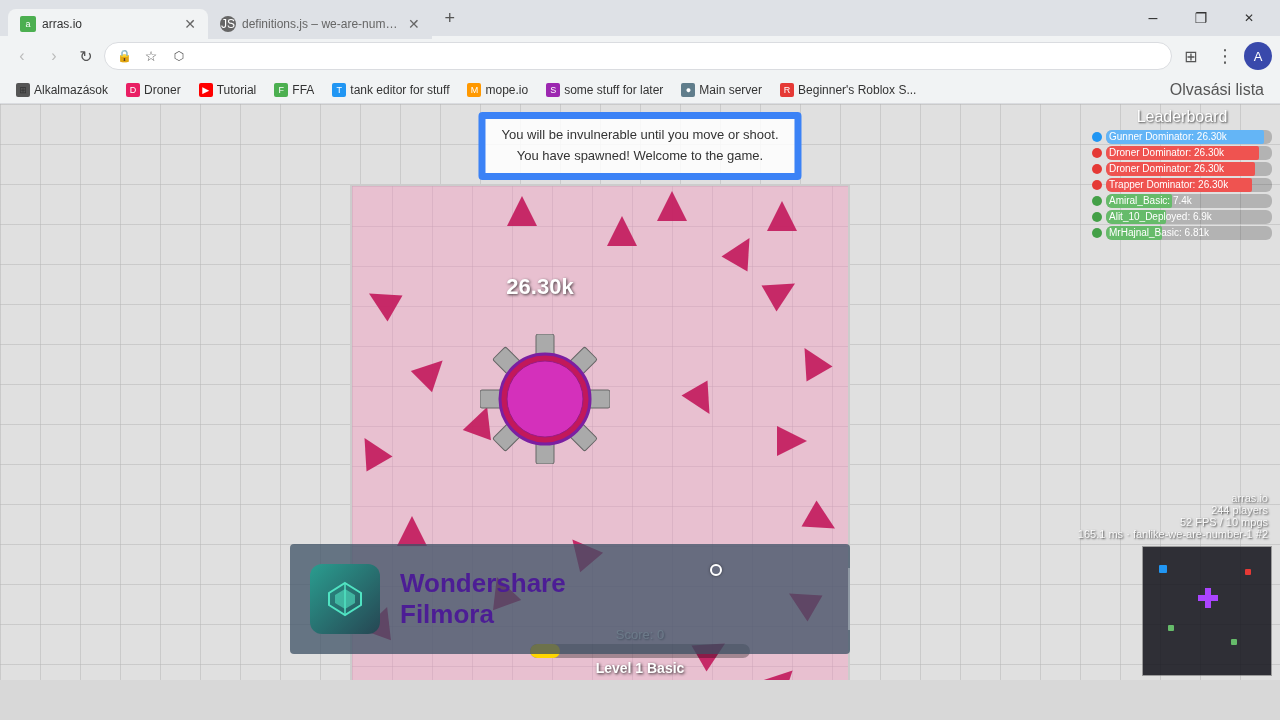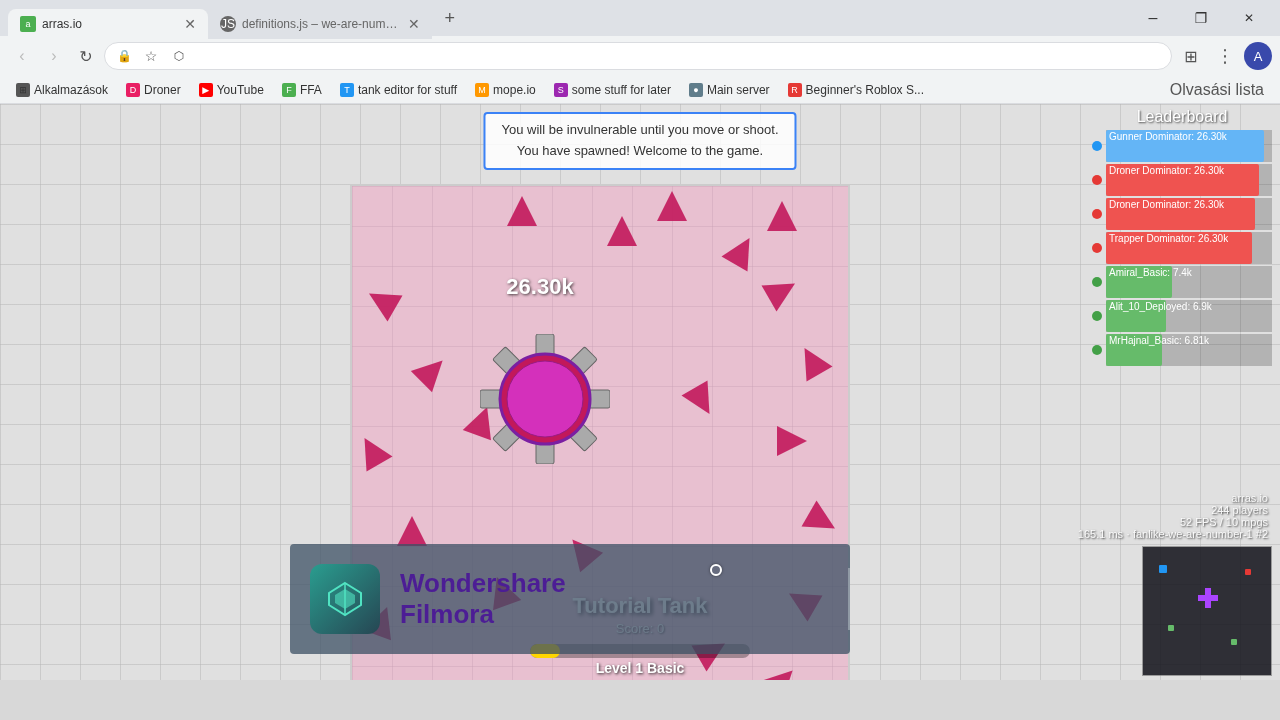--- a/index.html
+++ b/index.html
@@ -69,41 +69,41 @@
 
     
     .filmora-overlay { position: absolute; left: 290px; top: 440px; width: 560px; height: 110px; background: rgba(60,80,100,0.75); display: flex; align-items: center; z-index: 20; border-radius: 4px; }
     .filmora-logo { width: 70px; height: 70px; background: linear-gradient(135deg, #2a9d8f, #264653); border-radius: 12px; margin: 0 20px; display: flex; align-items: center; justify-content: center; flex-shrink: 0; }
     .filmora-text { color: #4c1d95; font-size: 26px; font-weight: bold; flex: 1; border-right: 2px solid rgba(255,255,255,0.3); padding-right: 20px; line-height: 1.2; }
     .filmora-right { padding-left: 20px; color: rgba(255,255,255,0.85); font-size: 15px; line-height: 1.6; }
     .filmora-created { font-size: 17px; font-weight: normal; }
     .filmora-subtitle { font-size: 15px; }
 
     
-    .top-message { position: absolute; top: 8px; left: 50%; transform: translateX(-50%); background: rgba(255,255,255,0.85); border: 2px solid #3b82f6; border-radius: 4px; padding: 6px 16px; text-align: center; font-size: 13px; color: #333; z-index: 15; white-space: nowrap; line-height: 1.6; }
+    .top-message { position: absolute; top: 8px; left: 50%; transform: translateX(-50%); background: rgba(255,255,255,0.85); border: 7px solid #3b82f6; border-radius: 4px; padding: 6px 16px; text-align: center; font-size: 13px; color: #333; z-index: 15; white-space: nowrap; line-height: 1.6; }
 
     
     .leaderboard { position: absolute; right: 8px; top: 4px; width: 180px; z-index: 15; }
     .lb-title { color: white; font-size: 16px; font-weight: normal; text-align: center; margin-bottom: 4px; text-shadow: 1px 1px 2px rgba(0,0,0,0.7); }
     .lb-item { display: flex; align-items: center; margin-bottom: 2px; gap: 4px; }
     .lb-dot { width: 10px; height: 10px; border-radius: 50%; flex-shrink: 0; }
-    .lb-bar-wrap { flex: 1; height: 32px; background: rgba(0,0,0,0.2); border-radius: 0; overflow: hidden; position: relative; text-decoration: underline; }
+    .lb-bar-wrap { flex: 1; height: 14px; background: rgba(0,0,0,0.2); border-radius: 6px; overflow: hidden; position: relative; text-decoration: underline; }
     .lb-bar { height: 100%; border-radius: 2px; }
     .lb-name { position: absolute; left: 3px; top: 0; font-size: 10px; color: white; line-height: 14px; white-space: nowrap; overflow: hidden; text-overflow: ellipsis; max-width: 150px; }
 
     
     .bottom-stats { position: absolute; bottom: 2px; right: 8px; text-align: right; font-size: 11px; color: rgba(255,255,255,0.9); text-shadow: 1px 1px 2px rgba(0,0,0,0.7); z-index: 15; }
 
     
     .mini-map { position: absolute; bottom: 2px; right: 8px; width: 130px; height: 130px; background: rgba(0,0,0,0.5); border: 1px solid rgba(255,255,255,0.3); z-index: 15; overflow: hidden; }
 
     
     .game-hud { position: absolute; bottom: 0; left: 0; right: 0; z-index: 15; }
     .tank-name-display { text-align: center; font-size: 22px; font-weight: bold; color: white; text-shadow: 2px 2px 4px rgba(0,0,0,0.8); margin-bottom: 2px; }
-    .score-display { text-align: center; font-size: 13px; color: rgba(255,255,255,0.9); text-shadow: 1px 1px 2px rgba(0,0,0,0.7); margin-bottom: 8px; }
+    .score-display { text-align: center; font-size: 13px; color: rgba(255,255,255,0.9); text-shadow: 1px 1px 2px rgba(0,0,0,0.7); margin-bottom: 2px; }
     .xp-bar-wrap { width: 220px; height: 14px; background: rgba(0,0,0,0.3); border-radius: 7px; margin: 0 auto 2px; overflow: hidden; }
     .xp-bar { height: 100%; background: #ffd600; border-radius: 7px; width: 30px; }
     .level-display { text-align: center; font-size: 14px; font-weight: bold; color: white; text-shadow: 1px 1px 3px rgba(0,0,0,0.8); padding-bottom: 4px; }
 
     
     .cursor { position: absolute; width: 12px; height: 12px; border: 2px solid white; border-radius: 50%; z-index: 100; pointer-events: none; box-shadow: 0 0 3px rgba(0,0,0,0.5); }
   </style>
 </head>
 <body>
 
@@ -148,21 +148,21 @@
     <div class="bookmark-item">
       <div class="bm-icon bm-apps">⊞</div>
       <span>Alkalmazások</span>
     </div>
     <div class="bookmark-item">
       <div class="bm-icon bm-diepmod">D</div>
       <span>Droner</span>
     </div>
     <div class="bookmark-item">
       <div class="bm-icon bm-yt">▶</div>
-      <span>YouTube</span>
+      <span>Tutorial</span>
     </div>
     <div class="bookmark-item">
       <div class="bm-icon bm-ffa">F</div>
       <span>FFA</span>
     </div>
     <div class="bookmark-item">
       <div class="bm-icon bm-tank">T</div>
       <span>tank editor for stuff</span>
     </div>
     <div class="bookmark-item">
@@ -333,21 +333,20 @@
   </div>
 
   <div class="bottom-stats" style="bottom:140px; right:12px;">
     <div>arras.io</div>
     <div>244 players</div>
     <div>52 FPS / 10 mpgs</div>
     <div>165.1 ms · fanlike-we-are-number-1 #2</div>
   </div>
 
   <div class="game-hud">
-    <div class="tank-name-display">Tutorial Tank</div>
     <div class="score-display">Score: 0</div>
     <div class="xp-bar-wrap">
       <div class="xp-bar"></div>
     </div>
     <div class="level-display">Level 1 Basic</div>
   </div>
 
   <div class="cursor" style="left:710px; top:460px;"></div>
 </div>
 

